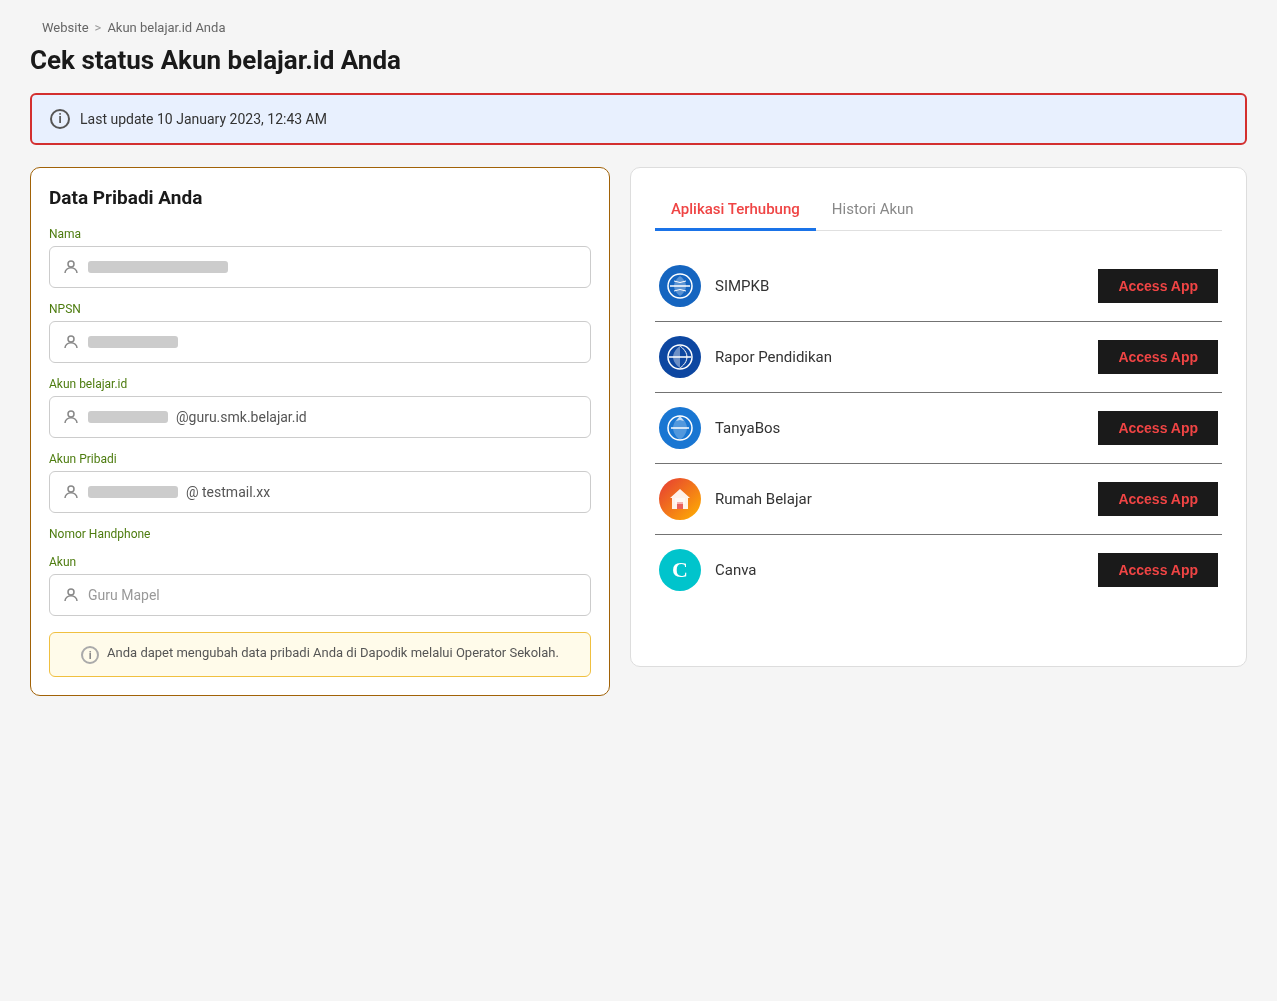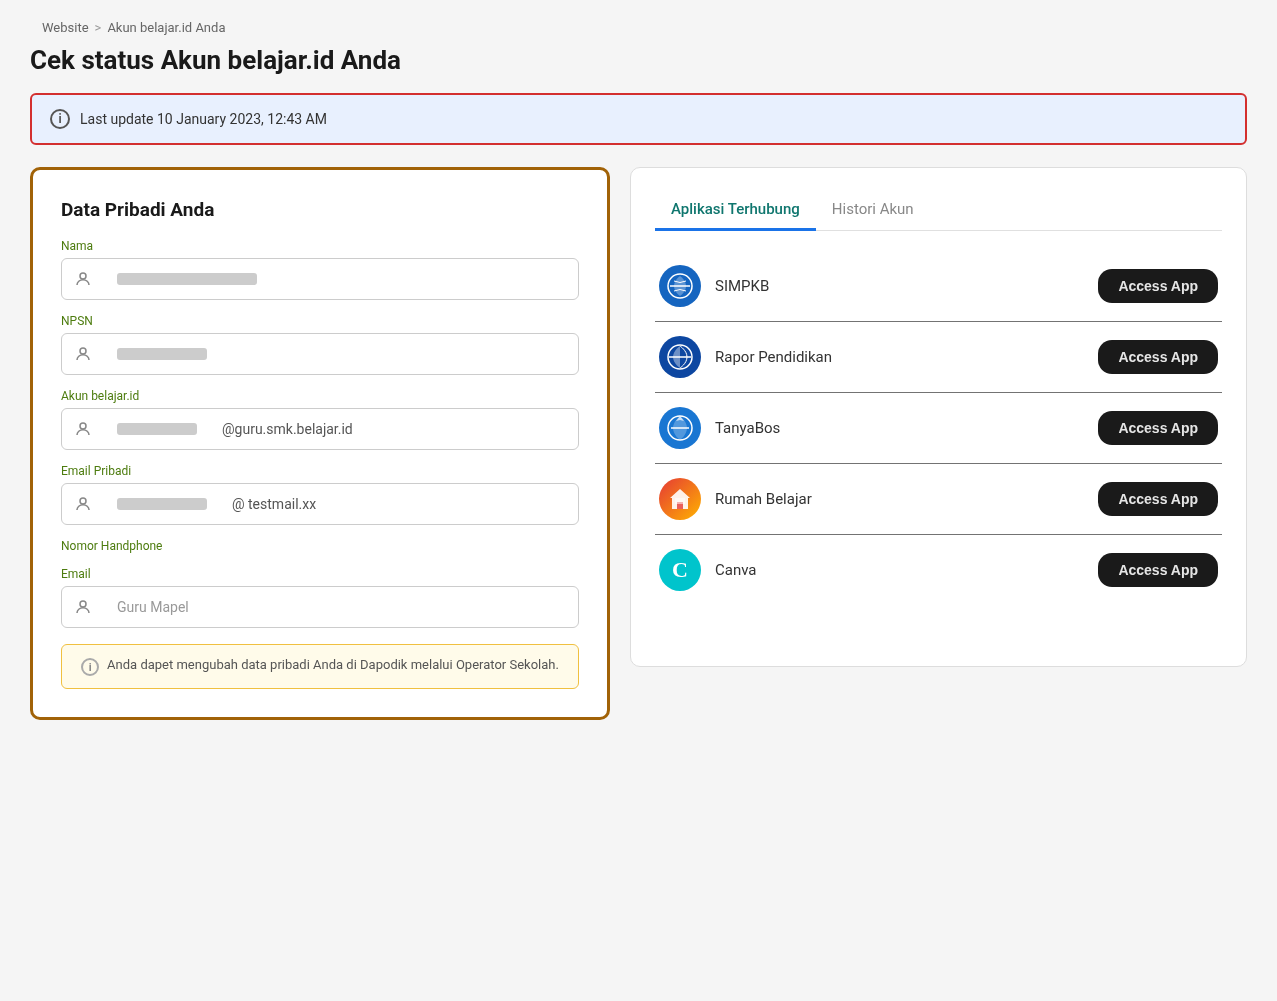--- a/index.html
+++ b/index.html
@@ -52,23 +52,23 @@
       flex-shrink: 0;
     }
     .main-content {
       display: flex;
       gap: 20px;
       align-items: flex-start;
     }
     
     .left-panel {
       background: #fff;
-      border: 3px solid #a16207;
+      border: 1px solid #a16207;
       border-radius: 10px;
-      padding: 28px;
+      padding: 18px;
       width: 580px;
       flex-shrink: 0;
     }
     .panel-title {
       font-size: 19px;
       font-weight: 700;
       color: #1a1a1a;
       margin-bottom: 18px;
     }
     .field-group {
@@ -78,21 +78,21 @@
       font-size: 12px;
       color: #4d7c0f;
       margin-bottom: 5px;
     }
     .field-input {
       border: 1px solid #ccc;
       border-radius: 6px;
       padding: 10px 12px;
       display: flex;
       align-items: center;
-      gap: 25px;
+      gap: 8px;
       background: #fff;
       min-height: 42px;
     }
     .field-input .person-icon {
       width: 18px;
       height: 18px;
       color: #888;
       flex-shrink: 0;
     }
     .field-value {
@@ -154,21 +154,21 @@
     }
     .tab {
       padding: 8px 16px 10px;
       font-size: 15px;
       cursor: pointer;
       color: #888;
       border-bottom: 3px solid transparent;
       margin-bottom: -1px;
     }
     .tab.active {
-      color: #0f766e;
+      color: #ef4444;
       border-bottom: 3px solid #1a73e8;
       font-weight: 500;
     }
     .app-list { display: flex; flex-direction: column; gap: 0; }
     .app-row {
       display: flex;
       align-items: center;
       padding: 14px 4px;
       border-bottom: 1px solid #737373;
       gap: 14px;
@@ -187,23 +187,23 @@
       overflow: hidden;
     }
     .app-name {
       flex: 1;
       font-size: 15px;
       color: #333;
       font-weight: 400;
     }
     .access-btn {
       background: #1a1a1a;
-      color: #e5e5e5;
+      color: #ef4444;
       border: none;
-      border-radius: 14px;
+      border-radius: 0;
       padding: 9px 20px;
       font-size: 14px;
       font-weight: 600;
       cursor: pointer;
       white-space: nowrap;
     }
 
     
     .logo-simpkb {
       background: #1565c0;
@@ -270,37 +270,37 @@
         <svg class="person-icon" viewBox="0 0 24 24" fill="none" stroke="#888" stroke-width="2">
           <circle cx="12" cy="8" r="4"></circle>
             <path d="M4 20c0-4 3.6-7 8-7s8 3 8 7"></path>
         </svg>
         <span class="redacted-bar" style="width:80px;"></span>
         <span class="field-value-text">@guru.smk.belajar.id</span>
       </div>
     </div>
 
     <div class="field-group">
-      <div class="field-label">Email Pribadi</div>
+      <div class="field-label">Akun Pribadi</div>
       <div class="field-input">
         <svg class="person-icon" viewBox="0 0 24 24" fill="none" stroke="#888" stroke-width="2">
           <circle cx="12" cy="8" r="4"></circle>
             <path d="M4 20c0-4 3.6-7 8-7s8 3 8 7"></path>
         </svg>
         <span class="redacted-bar" style="width:90px;"></span>
         <span class="field-value-text">@ testmail.xx</span>
       </div>
     </div>
 
     <div class="field-group">
       <div class="field-label">Nomor Handphone</div>
     </div>
 
     <div class="field-group">
-      <div class="field-label">Email</div>
+      <div class="field-label">Akun</div>
       <div class="field-input">
         <svg class="person-icon" viewBox="0 0 24 24" fill="none" stroke="#888" stroke-width="2">
           <circle cx="12" cy="8" r="4"></circle>
             <path d="M4 20c0-4 3.6-7 8-7s8 3 8 7"></path>
         </svg>
         <span class="field-value">Guru Mapel</span>
       </div>
     </div>
 
     <div class="warning-note">

